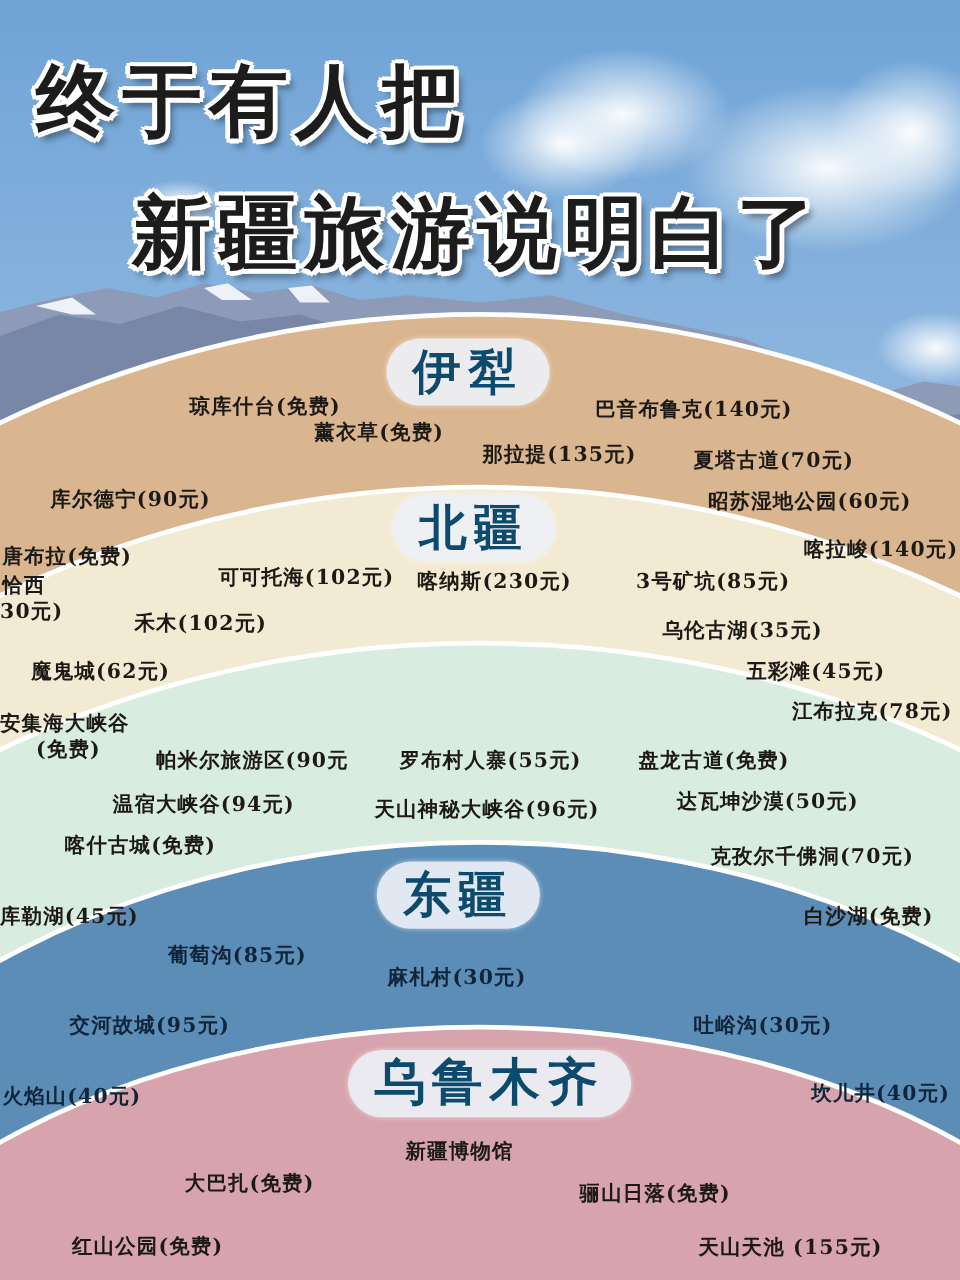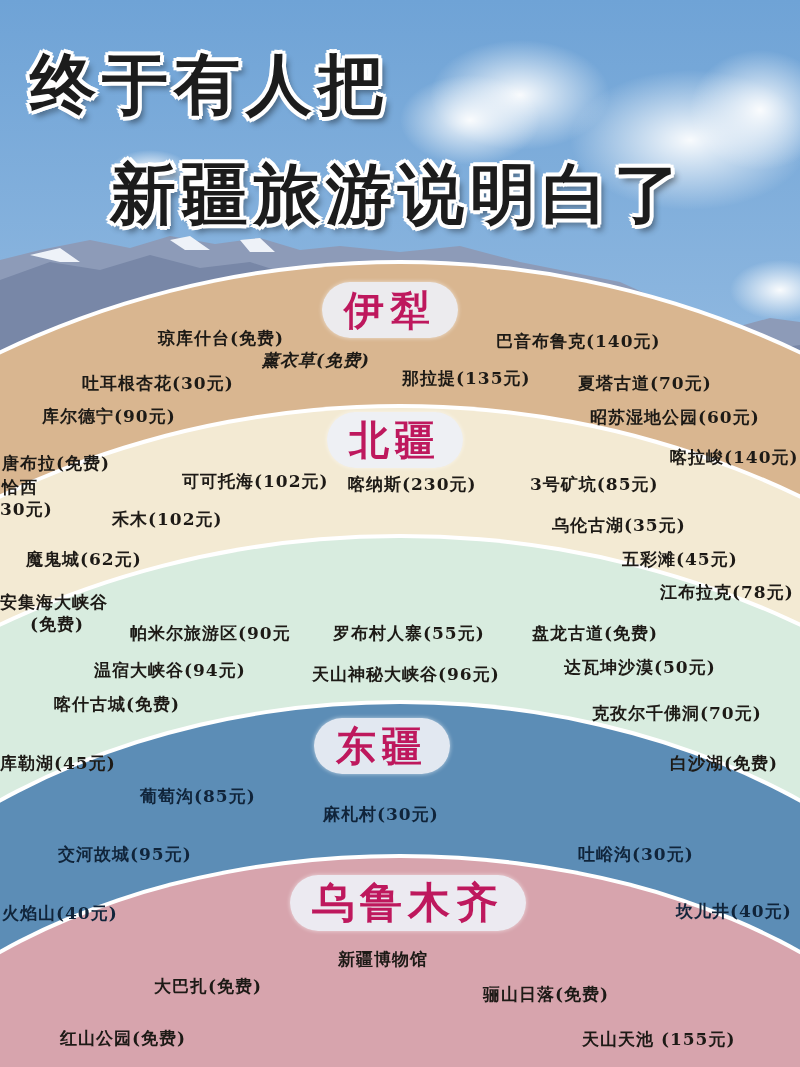--- a/index.html
+++ b/index.html
@@ -8,21 +8,21 @@
   .stage { position:absolute; left:0; top:0; width:800px; height:1067px; overflow:hidden; }
   svg.bg { position:absolute; left:0; top:0; }
   .title { position:absolute; font-family:"DejaVu Sans", "Liberation Sans", sans-serif;
            font-weight:bold; color:#1c1c1c; letter-spacing:6px;
            text-shadow: 0 0 0 #fff, -3px -3px 0 #fff, 3px -3px 0 #fff, -3px 3px 0 #fff, 3px 3px 0 #fff,
                         0 -4px 0 #fff, 0 4px 0 #fff, -4px 0 0 #fff, 4px 0 0 #fff, 5px 6px 6px rgba(0,0,0,0.45); }
   .t1 { left:30px; top:40px; font-size:66px; }
   .t2 { left:110px; top:150px; font-size:66px; }
   .pill { position:absolute; transform:translateX(-50%); background:rgba(238,240,246,0.92);
           border-radius:28px; padding:4px 22px; font-family:"DejaVu Serif", "Liberation Serif", serif;
-          font-weight:bold; color:#be185d; font-size:40px; letter-spacing:6px; line-height:48px;
+          font-weight:bold; color:#0c4a6e; font-size:40px; letter-spacing:6px; line-height:48px;
           box-shadow: 0 0 4px rgba(255,255,255,0.6); white-space:nowrap; }
   .spot { position:absolute; font-size:17px; color:#1d1a16; white-space:nowrap; font-weight:bold;
           letter-spacing:1px; }
   .spot.dark { color:#10243a; }
 </style>
 </head>
 <body>
 
 <div class="stage">
   <svg class="bg" width="800" height="1067" viewBox="0 0 800 1067">
@@ -68,22 +68,21 @@
 
   <div class="title t1">终于有人把</div>
   <div class="title t2">新疆旅游说明白了</div>
 
   <div class="pill" style="left:390px; top:282px;">伊犁</div>
   <div class="pill" style="left:395px; top:412px;">北疆</div>
   <div class="pill" style="left:382px; top:718px;">东疆</div>
   <div class="pill" style="left:408px; top:875px; font-size:42px;font-family:Liberation Serif, serif;">乌鲁木齐</div>
 
   <div class="spot" style="left:158px; top:327px;">琼库什台(免费)</div>
-  <div class="spot" style="left:262px; top:349px;font-style:italic;">薰衣草(免费)</div>
-  <div class="spot" style="left:82px; top:372px;">吐耳根杏花(30元)</div>
+  <div class="spot" style="left:262px; top:349px;">薰衣草(免费)</div>
   <div class="spot" style="left:42px; top:405px;">库尔德宁(90元)</div>
   <div class="spot" style="left:496px; top:330px;">巴音布鲁克(140元)</div>
   <div class="spot" style="left:402px; top:367px;">那拉提(135元)</div>
   <div class="spot" style="left:578px; top:372px;">夏塔古道(70元)</div>
   <div class="spot" style="left:590px; top:406px;">昭苏湿地公园(60元)</div>
   <div class="spot" style="left:2px; top:452px;">唐布拉(免费)</div>
   <div class="spot" style="left:2px; top:476px;">恰西</div>
   <div class="spot" style="left:0px; top:498px;">30元)</div>
   <div class="spot" style="left:670px; top:446px;">喀拉峻(140元)</div>
 

